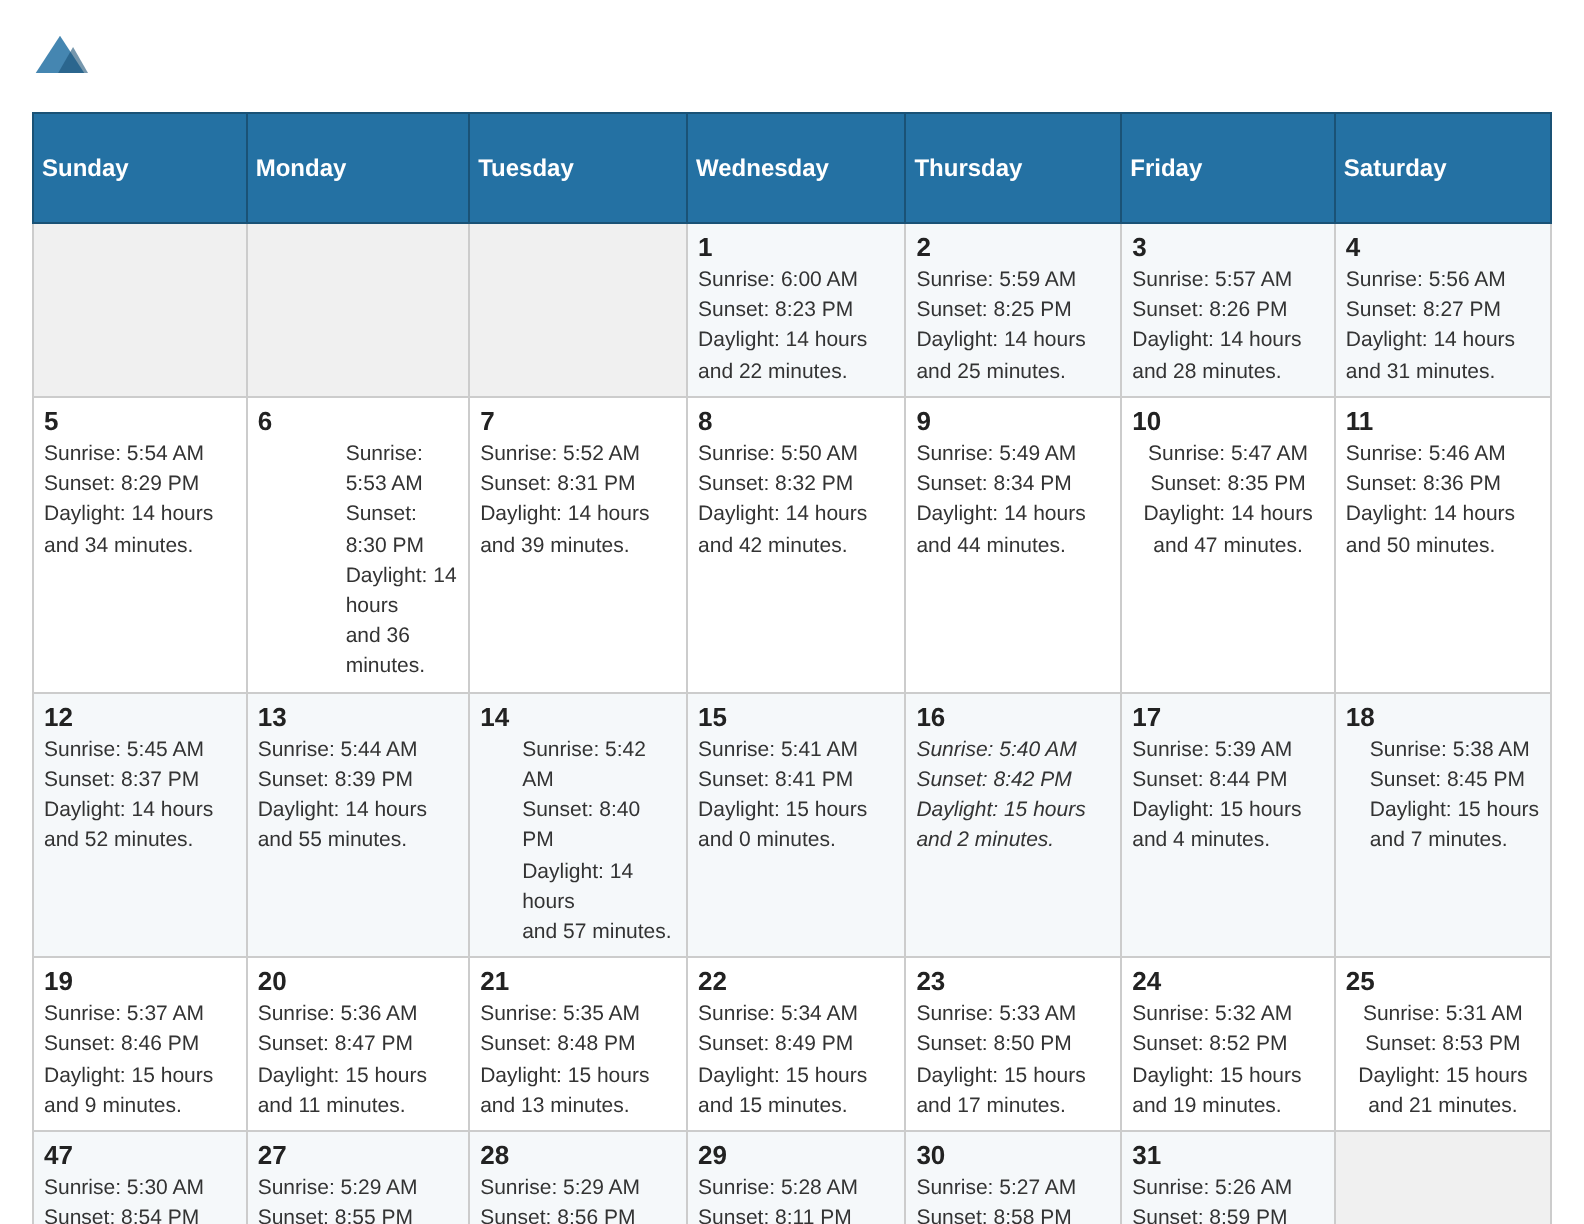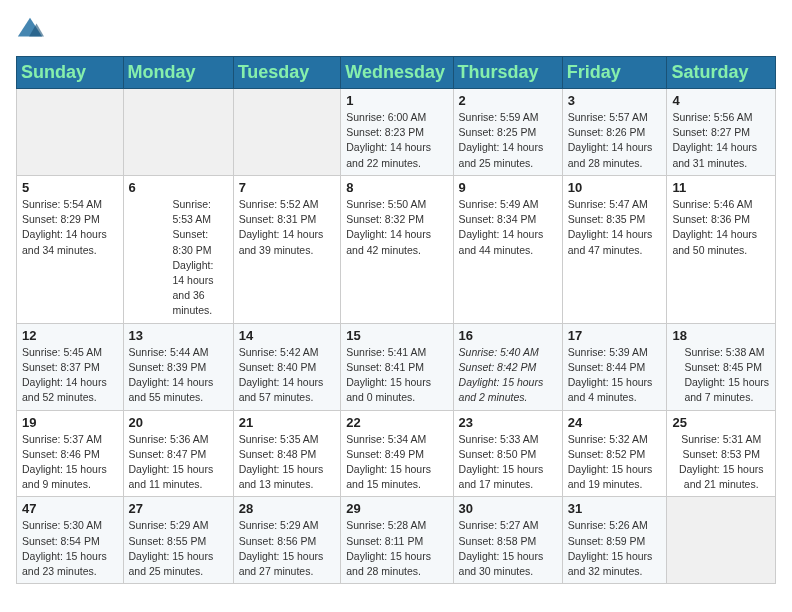--- a/index.html
+++ b/index.html
@@ -38,24 +38,24 @@
       color: #333;
     }
     table {
       width: 100%;
       border-collapse: collapse;
     }
     thead tr {
       background: #2471a3;
     }
     thead th {
-      color: #86efac;
-      font-size: 18px;
+      color: #ffffff;
+      font-size: 12px;
       font-weight: bold;
-      padding: 5px 4px;
+      padding: 20px 4px;
       text-align: left;
       border: 1px solid #1a5276;
     }
     tbody tr {
       border: 1px solid #ccc;
     }
     tbody td {
       vertical-align: top;
       border: 1px solid #ccc;
       padding: 4px 5px;
@@ -182,21 +182,21 @@
         </td>
         <td>
           <span class="day-num">9</span>
           <div class="cell-content" style="white-space: pre-line;">Sunrise: 5:49 AM
 Sunset: 8:34 PM
 Daylight: 14 hours
 and 44 minutes.</div>
         </td>
         <td>
           <span class="day-num">10</span>
-          <div class="cell-content" style="white-space: pre-line;">Sunrise: 5:47 AM
+          <div class="cell-content" style="white-space: pre-line; text-align: center;">Sunrise: 5:47 AM
 Sunset: 8:35 PM
 Daylight: 14 hours
 and 47 minutes.</div>
         </td>
         <td>
           <span class="day-num">11</span>
           <div class="cell-content" style="white-space: pre-line;">Sunrise: 5:46 AM
 Sunset: 8:36 PM
 Daylight: 14 hours
 and 50 minutes.</div>
@@ -212,21 +212,21 @@
         </td>
         <td>
           <span class="day-num">13</span>
           <div class="cell-content" style="white-space: pre-line;">Sunrise: 5:44 AM
 Sunset: 8:39 PM
 Daylight: 14 hours
 and 55 minutes.</div>
         </td>
         <td>
           <span class="day-num">14</span>
-          <div class="cell-content" style="white-space: pre-line;">Sunrise: 5:42 AM
+          <div class="cell-content" style="white-space: pre-line; margin-left: 21px;">Sunrise: 5:42 AM
 Sunset: 8:40 PM
 Daylight: 14 hours
 and 57 minutes.</div>
         </td>
         <td>
           <span class="day-num">15</span>
           <div class="cell-content" style="white-space: pre-line;">Sunrise: 5:41 AM
 Sunset: 8:41 PM
 Daylight: 15 hours
 and 0 minutes.</div>

